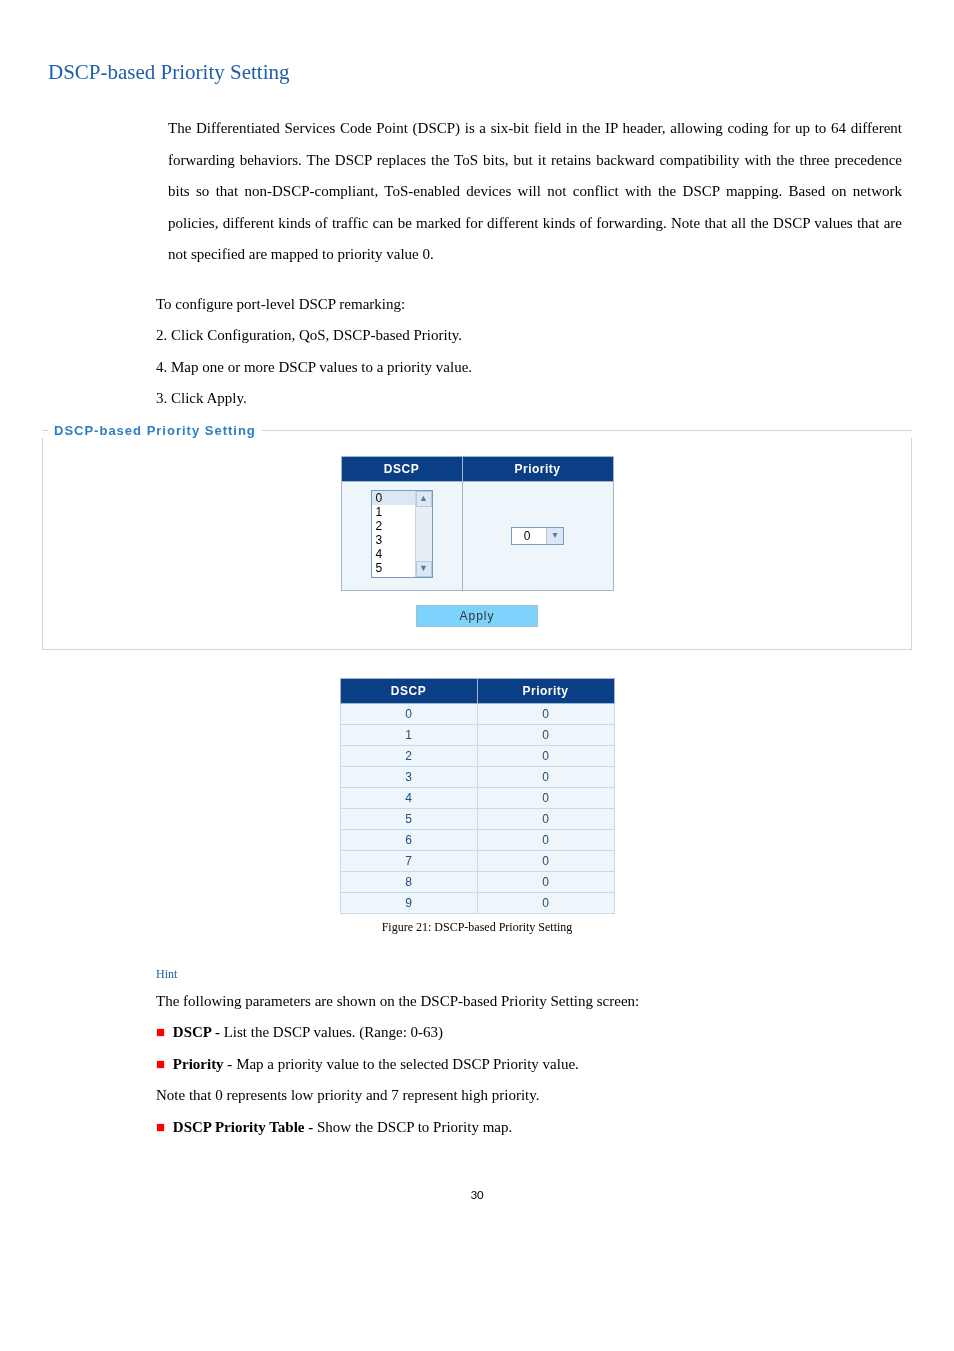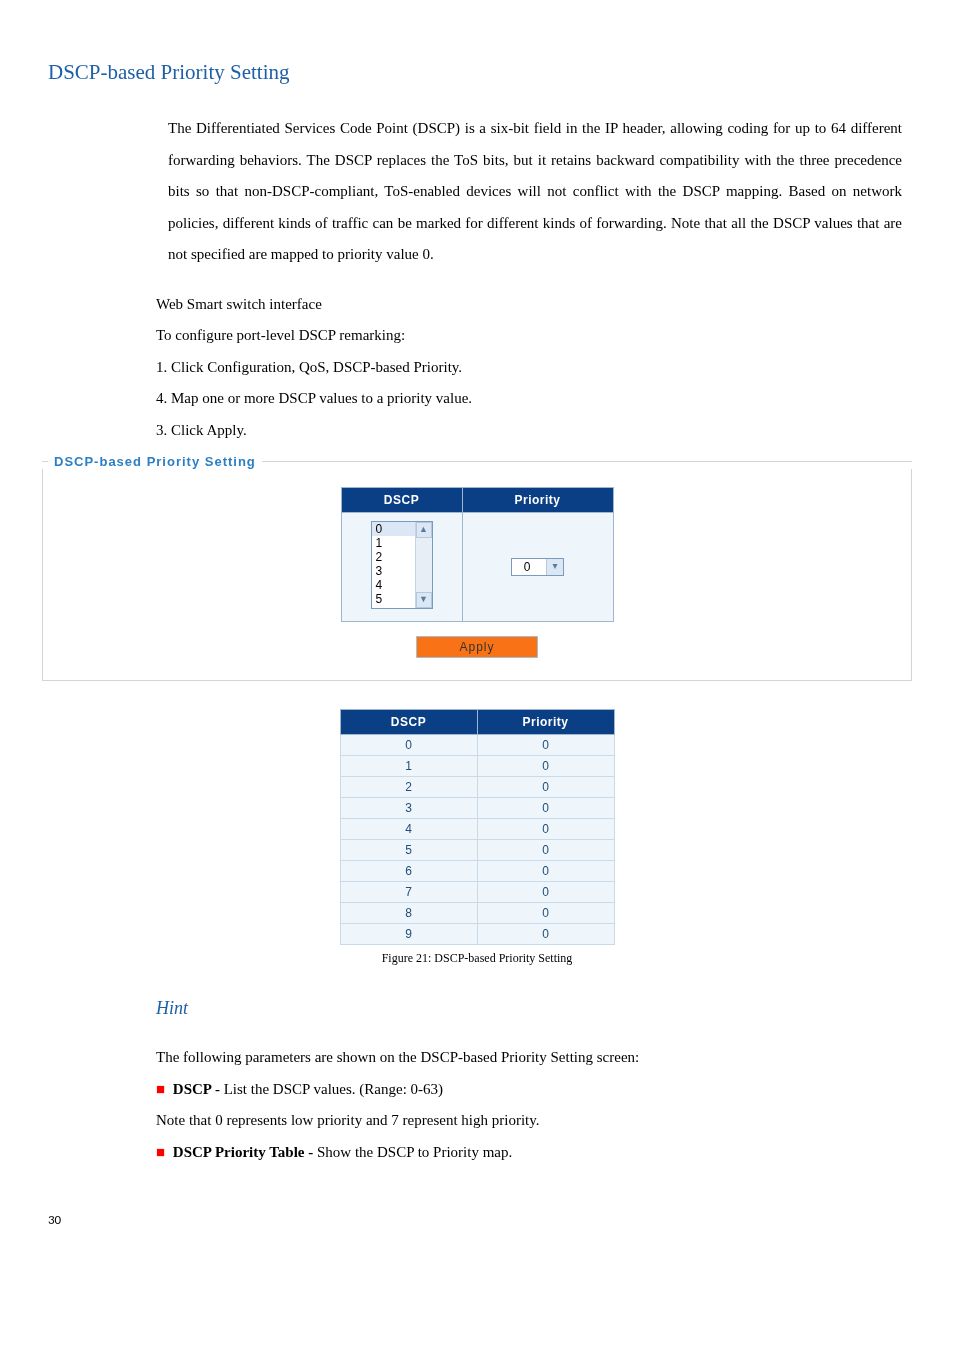--- a/index.html
+++ b/index.html
@@ -140,21 +140,21 @@
     color: #5b7a9f;
     font-size: 10px;
     line-height: 14px;
   }
   .apply-btn {
     display: block;
     margin: 14px auto 0 auto;
     width: 120px;
     font-family: Arial, sans-serif;
     font-size: 12px;
-    background: #f97316;
+    background: #7dd3fc;
     border: 1px solid #a9bed4;
     padding: 3px 0;
     text-align: center;
     letter-spacing: 1px;
     color: #333;
   }
   .result-table {
     margin: 28px auto 0 auto;
     border-collapse: collapse;
   }
@@ -180,49 +180,48 @@
     color: #234f7a;
     padding: 3px 0;
   }
   .caption {
     text-align: center;
     font-size: 12px;
     margin-top: 6px;
   }
   .hint-title {
     color: #1F5FA8;
-    font-size: 18px;
+    font-size: 12px;
     margin-top: 32px;
-    margin-bottom: 23px;
-    font-style: italic;
+    margin-bottom: 4px;
   }
   .bullet-row {
     line-height: 2.1;
   }
   .redsq {
     color: #FF0000;
     margin-right: 4px;
   }
   .pagenum {
+    text-align: center;
     font-size: 13px;
     margin-top: 44px;
     font-family: Calibri, Arial, sans-serif;
   }
 </style>
 </head>
 <body>
 
 <div class="section-title">DSCP-based Priority Setting</div>
 
 <div class="body-block">
   <div class="para">The Differentiated Services Code Point (DSCP) is a six-bit field in the IP header, allowing coding for up to 64 different forwarding behaviors. The DSCP replaces the ToS bits, but it retains backward compatibility with the three precedence bits so that non-DSCP-compliant, ToS-enabled devices will not conflict with the DSCP mapping. Based on network policies, different kinds of traffic can be marked for different kinds of forwarding. Note that all the DSCP values that are not specified are mapped to priority value 0.</div>
 
-  <div class="subline">Web Smart switch interface</div>
   <div class="subline">To configure port-level DSCP remarking:</div>
-  <div class="subline">1. Click Configuration, QoS, DSCP-based Priority.</div>
+  <div class="subline">2. Click Configuration, QoS, DSCP-based Priority.</div>
   <div class="subline">4. Map one or more DSCP values to a priority value.</div>
   <div class="subline">3. Click Apply.</div>
 </div>
 
 <div class="fieldset-like">
   <div class="fieldset-border-top">
     <div style="width:6px;height:1px;background:#cfd7dd"></div>
     <span class="fieldset-legend">DSCP-based Priority Setting</span>
     <div class="line"></div>
   </div>
@@ -314,20 +313,24 @@
 <div class="caption">Figure 21: DSCP-based Priority Setting</div>
 
 <div class="body-block">
   <div class="hint-title">Hint</div>
   <div class="subline">The following parameters are shown on the DSCP-based Priority Setting screen:</div>
 
   <div class="bullet-row">
     <span class="redsq">■</span>
     <b>DSCP - </b><span>List the DSCP values. (Range: 0-63)</span>
   </div>
+  <div class="bullet-row">
+    <span class="redsq">■</span>
+    <b>Priority - </b><span>Map a priority value to the selected DSCP Priority value.</span>
+  </div>
   <div class="subline">Note that 0 represents low priority and 7 represent high priority.</div>
   <div class="bullet-row">
     <span class="redsq">■</span>
     <b>DSCP Priority Table - </b><span>Show the DSCP to Priority map.</span>
   </div>
 </div>
 
 <div class="pagenum">30</div>
 
 </body></html>

